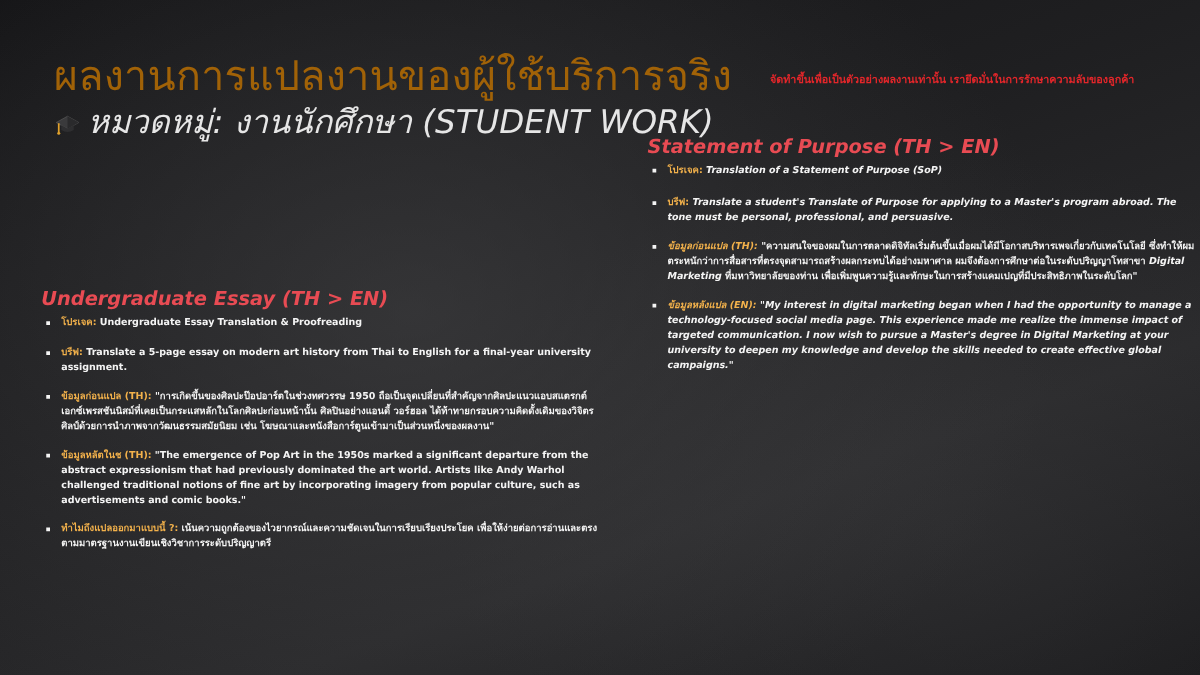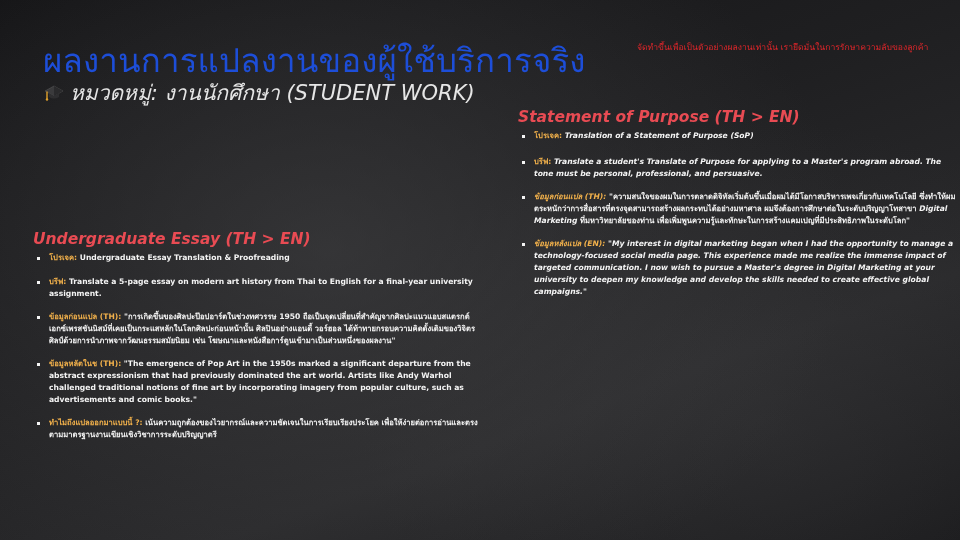--- a/index.html
+++ b/index.html
@@ -10,32 +10,32 @@
       position: relative;
       font-family: "DejaVu Sans", sans-serif;
       color: #f2f2f2;
       background:
         radial-gradient(ellipse 520px 380px at 330px 250px, rgba(70,70,72,0.55) 0%, rgba(40,40,42,0.0) 100%),
         radial-gradient(ellipse 400px 300px at 760px 420px, rgba(60,60,62,0.35) 0%, rgba(30,30,32,0.0) 100%),
         linear-gradient(160deg, #141416 0%, #1f1f21 40%, #2a2a2c 70%, #1a1a1c 100%);
     }
     .title {
       position: absolute; left: 43px; top: 34px;
-      font-size: 33px; font-weight: normal; color: #1d4ed8;
+      font-size: 33px; font-weight: normal; color: #a16207;
       letter-spacing: 0.2px; white-space: nowrap;
     }
     .subtitle {
       position: absolute; left: 44px; top: 76px;
       display: flex; align-items: center; gap: 6px;
-      font-size: 21px; font-style: italic; color: #e6e6e6; white-space: nowrap;
+      font-size: 26px; font-style: italic; color: #e6e6e6; white-space: nowrap;
     }
     .cap-icon { width: 20px; height: 20px; display: inline-block; }
     .disclaimer {
-      position: absolute; left: 616px; top: 40px;
-      font-size: 8.6px; color: #e3262a; font-weight: normal; white-space: nowrap; margin-left: 21px;
+      position: absolute; left: 616px; top: 56px;
+      font-size: 8.6px; color: #e3262a; font-weight: bold; white-space: nowrap;
     }
     .section {
       position: absolute;
     }
     .sec-left { left: 33px; top: 230px; width: 445px; }
     .sec-right { left: 498px; top: 108px; width: 440px; margin-left: 20px; }
     .sec-title {
       font-size: 15.5px; font-weight: bold; font-style: italic;
       color: #e84b53; margin-bottom: 4px; white-space: nowrap;
     }

